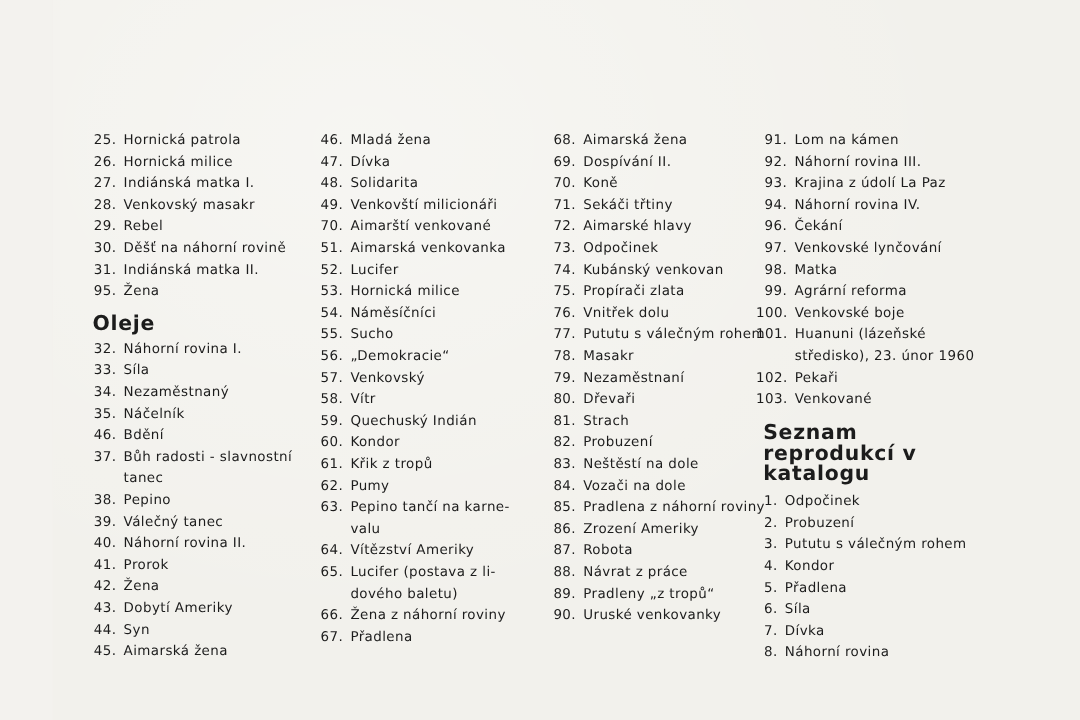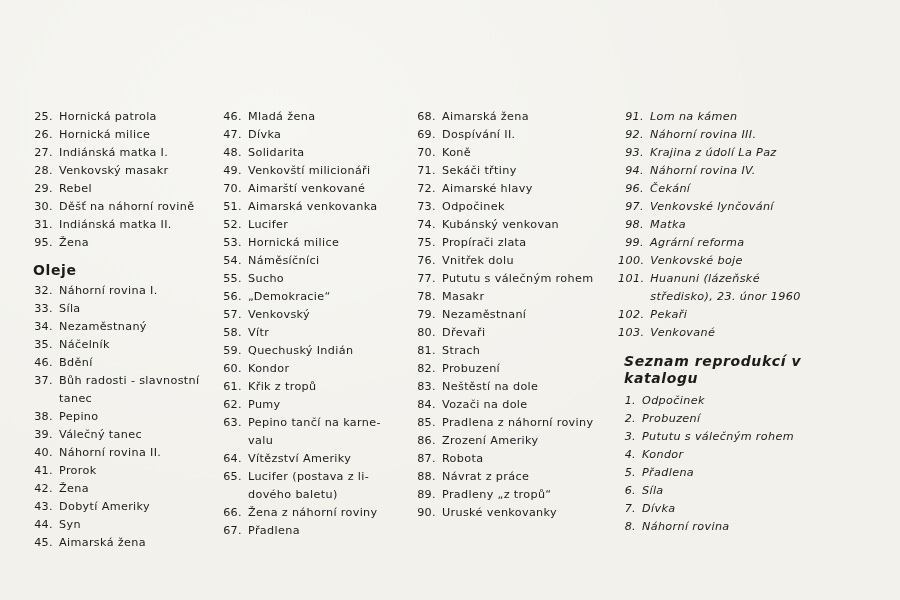--- a/index.html
+++ b/index.html
@@ -14,50 +14,51 @@
       overflow: hidden;
       font-family: "DejaVu Sans", sans-serif;
       color: #1c1c1c;
     }
     .page {
       position: absolute;
       inset: 0;
       background:
         radial-gradient(ellipse at 30% 20%, rgba(255,255,255,0.35), rgba(255,255,255,0) 60%),
         #f2f1ec;
+      margin-left: 44px;
     }
     .col {
       position: absolute;
       top: 108px;
       font-size: 11.2px;
       line-height: 18px;
       letter-spacing: 0.35px;
     }
     .col-1 { left: 33px;  width: 185px; }
     .col-2 { left: 222px; width: 180px; }
     .col-3 { left: 416px; width: 180px; }
-    .col-4 { left: 618px; width: 200px; font-style: italic; }
+    .col-4 { left: 586px; width: 200px; }
     .item {
       display: flex;
       align-items: flex-start;
     }
     .num {
       flex: 0 0 auto;
       min-width: 20px;
       text-align: right;
       margin-right: 6px;
     }
     .col-4 .num { min-width: 26px; }
     .col-4 .sub .num { min-width: 12px; margin-left: 6px; }
     .txt {
       flex: 1 1 auto;
     }
     .heading {
       font-weight: bold;
-      font-size: 14px;
+      font-size: 17px;
       letter-spacing: 0.6px;
       margin-top: 9px;
       margin-bottom: 3px;
     }
     .col-4 .heading {
       margin-left: 6px;
       margin-top: 11px;
       margin-bottom: 5px;
       line-height: 17px;
     }

